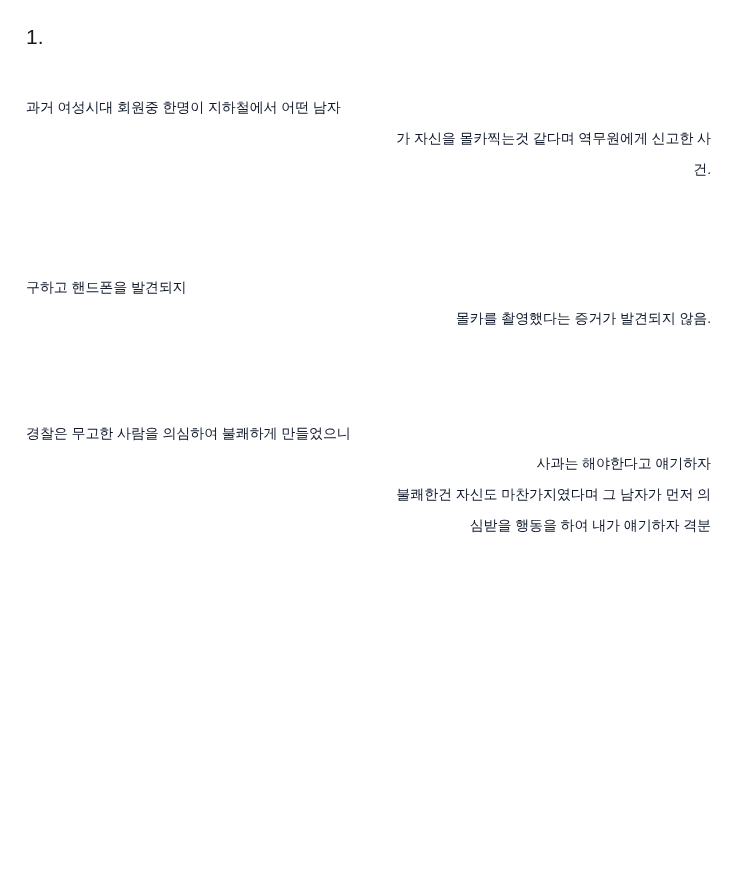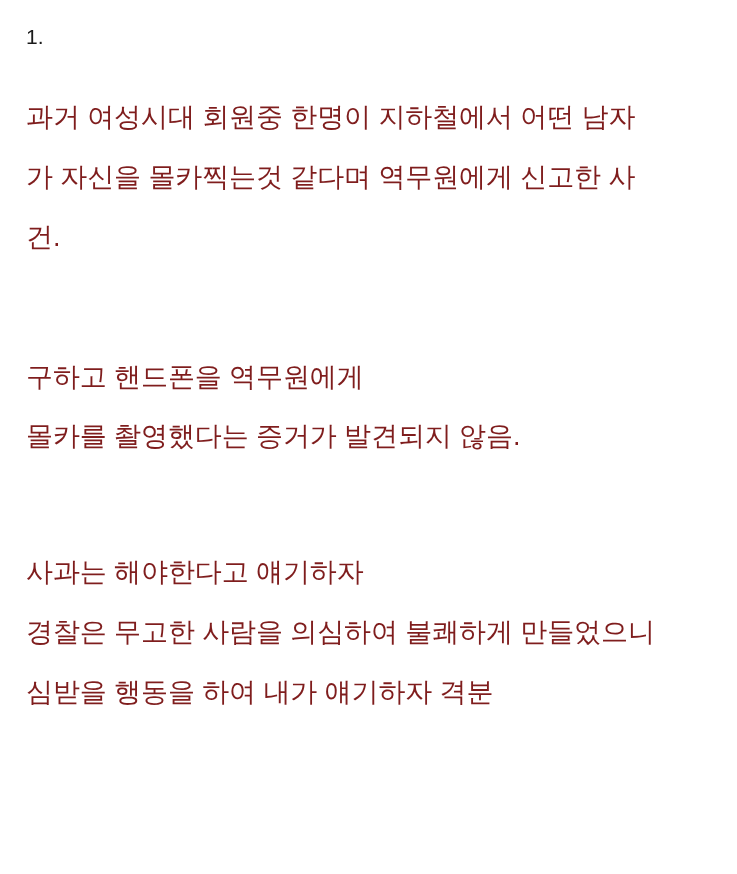--- a/index.html
+++ b/index.html
@@ -21,29 +21,30 @@
     padding: 22px 26px 0 26px;
     background: #ffffff;
   }
   .item-number {
     font-size: 21px;
     line-height: 1.45;
     color: #1a1a1a;
     margin: 0 0 44px 0;
   }
   .para {
-    font-size: 27px;
+    font-size: 14px;
     line-height: 1.62;
-    color: #7f1d1d;
+    color: #0f172a;
     margin: 0;
     letter-spacing: -0.1px;
     word-break: keep-all;
   }
   .para + .para {
-    margin-top: 16px;
+    margin-top: 8px;
+    text-align: right;
   }
   .gap-lg {
     height: 96px;
   }
   .gap-md {
     height: 92px;
   }
   .block p {
     margin: 0;
   }
@@ -57,25 +58,26 @@
 
   <div class="block">
     <p class="para">과거 여성시대 회원중 한명이 지하철에서 어떤 남자</p>
     <p class="para">가 자신을 몰카찍는것 같다며 역무원에게 신고한 사</p>
     <p class="para">건.</p>
   </div>
 
   <div class="gap-lg"></div>
 
   <div class="block">
-    <p class="para">구하고 핸드폰을 역무원에게</p>
+    <p class="para">구하고 핸드폰을 발견되지</p>
     <p class="para">몰카를 촬영했다는 증거가 발견되지 않음.</p>
   </div>
 
   <div class="gap-md"></div>
 
   <div class="block">
+    <p class="para">경찰은 무고한 사람을 의심하여 불쾌하게 만들었으니</p>
     <p class="para">사과는 해야한다고 얘기하자</p>
-    <p class="para">경찰은 무고한 사람을 의심하여 불쾌하게 만들었으니</p>
+    <p class="para">불쾌한건 자신도 마찬가지였다며 그 남자가 먼저 의</p>
     <p class="para">심받을 행동을 하여 내가 얘기하자 격분</p>
   </div>
 
 </div>
 
 </body></html>

